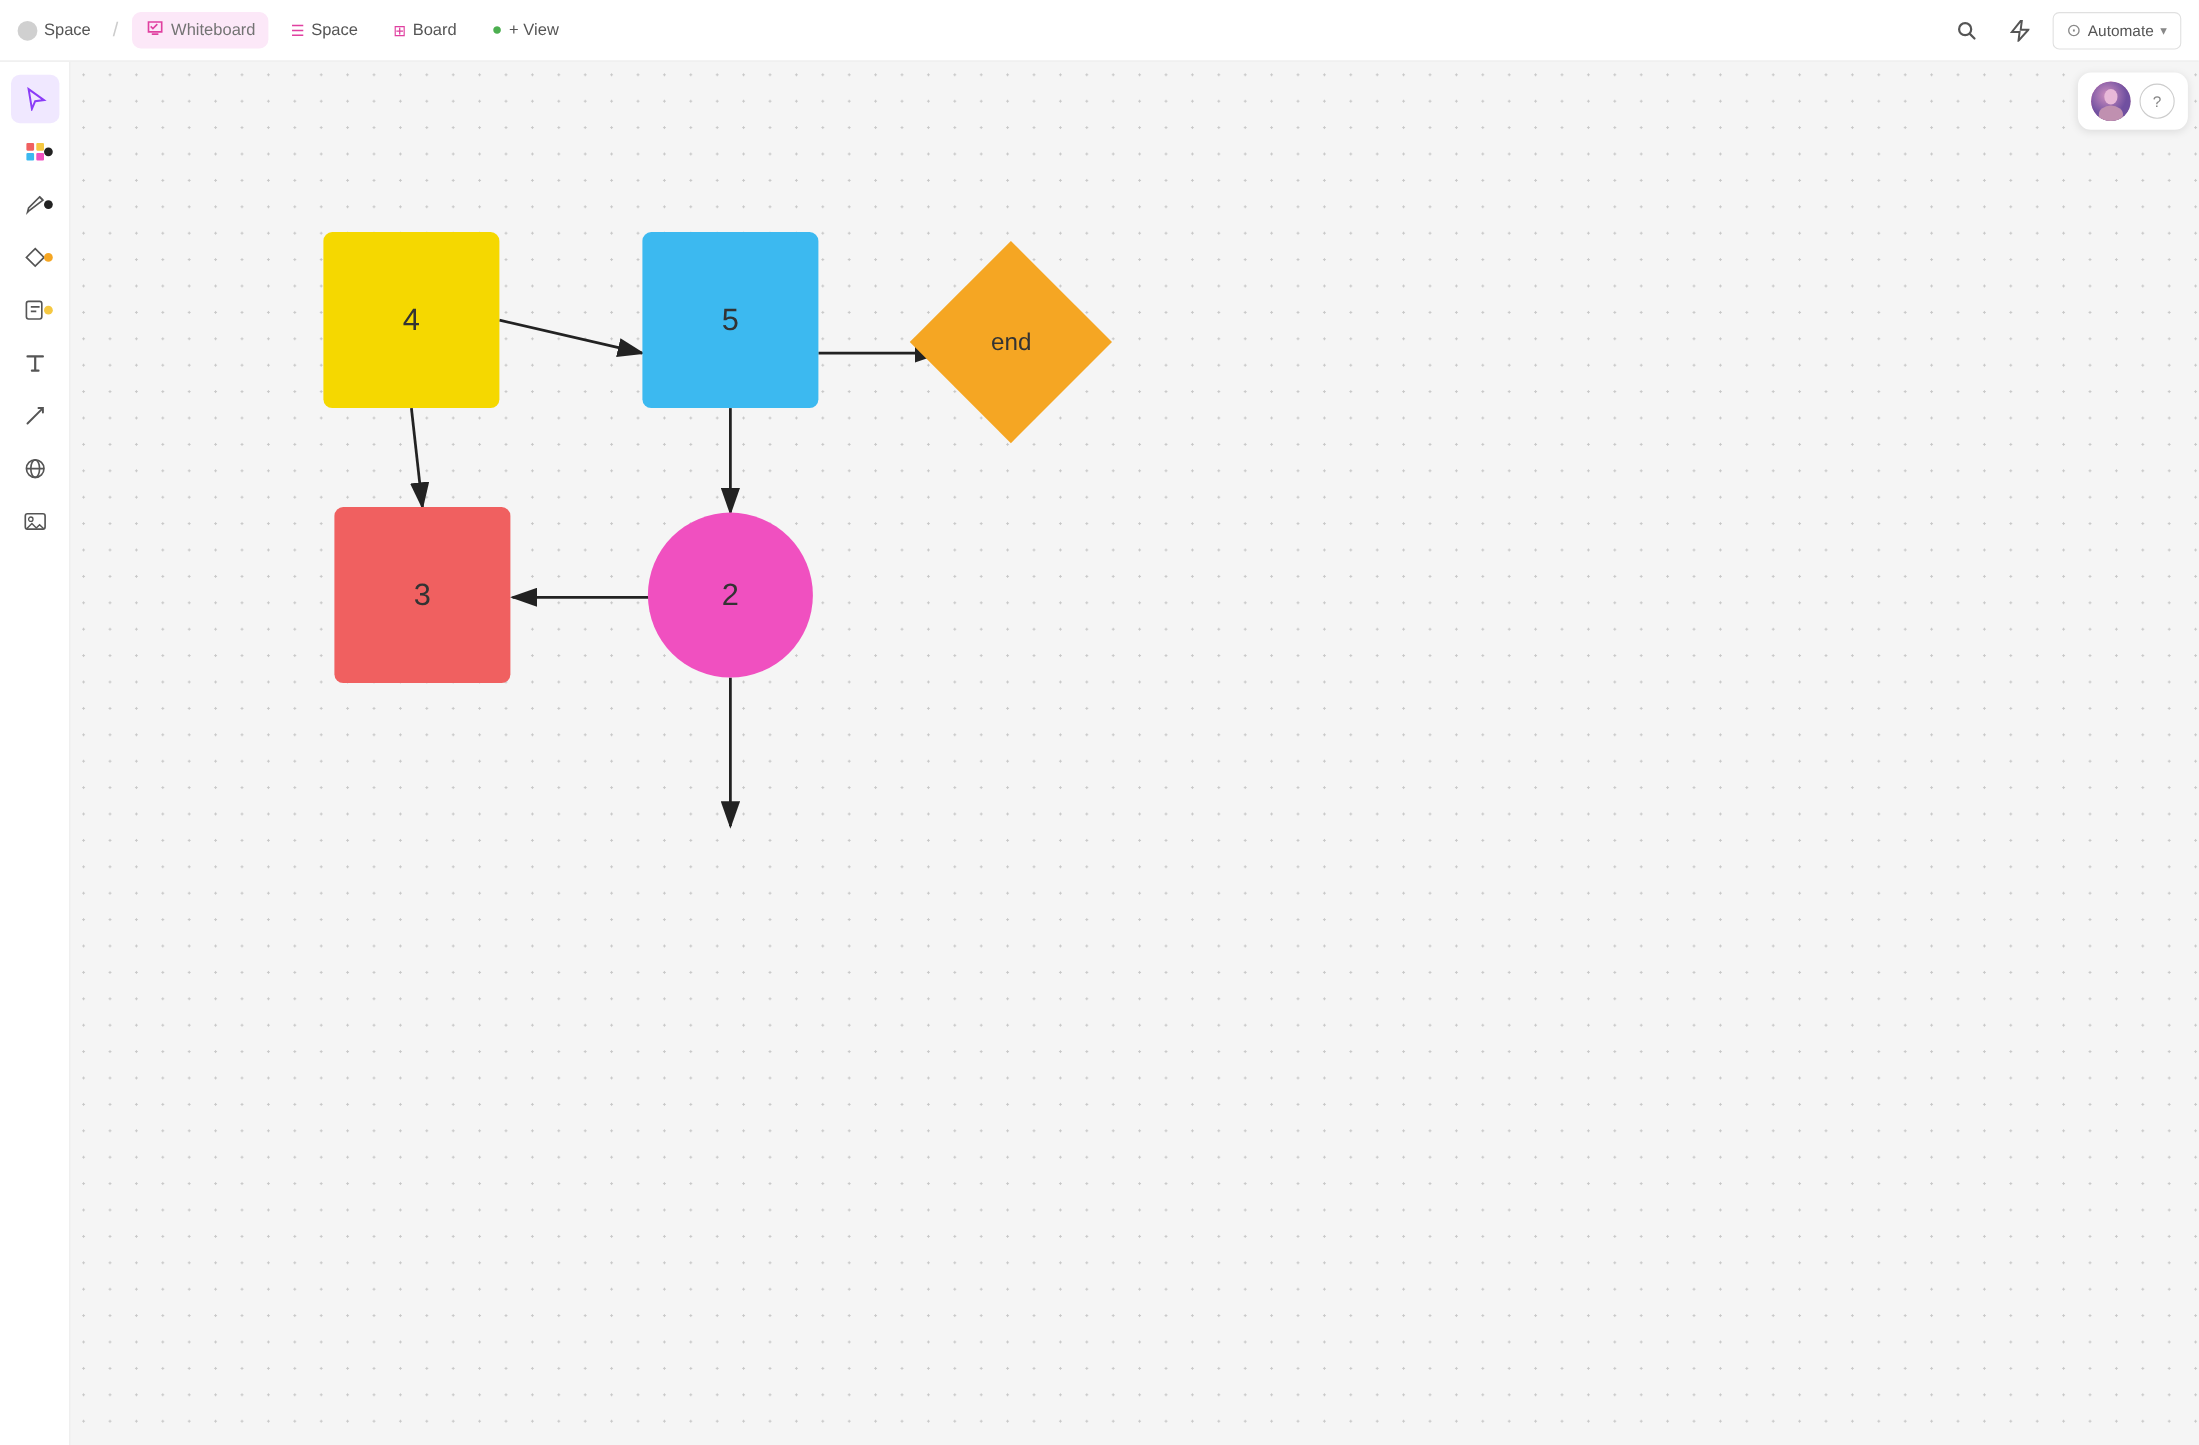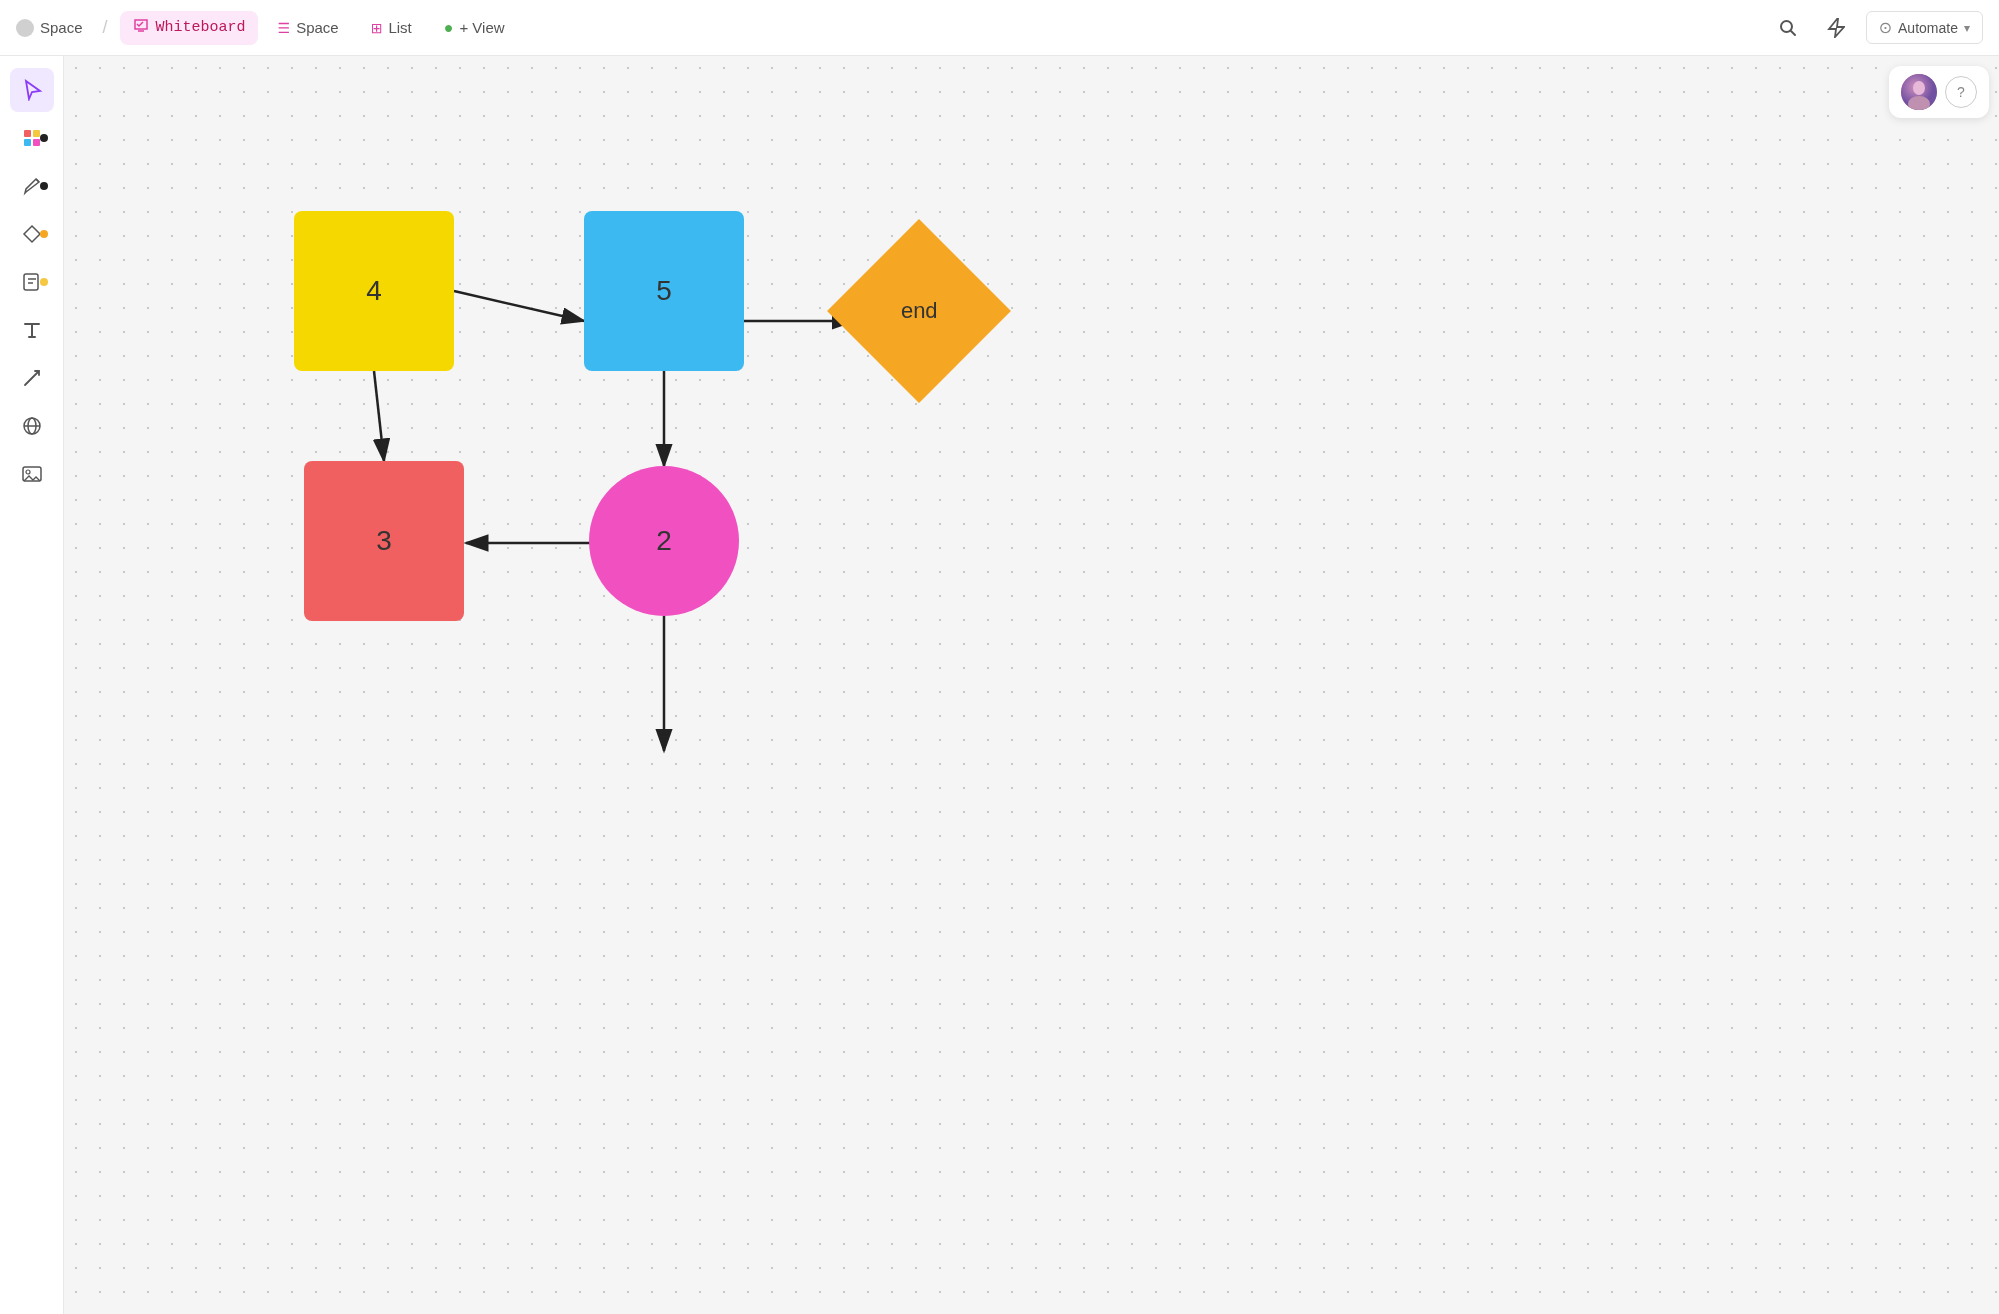--- a/index.html
+++ b/index.html
@@ -53,23 +53,22 @@
       gap: 6px;
       padding: 6px 12px;
       border-radius: 6px;
       font-size: 15px;
       cursor: pointer;
       color: #555;
       font-weight: 500;
     }
     .nav-tab-whiteboard {
       background: #fce8f8;
-      color: #be185d;
-      border-radius: 8px;
-      font-family: Liberation Mono, monospace;
+      color: #737373;
+      border-radius: 8px;
     }
     .nav-tab-icon {
       font-size: 14px;
     }
     .nav-tab-icon-pink { color: #e040a0; }
     .nav-tab-icon-list { color: #e040a0; }
     .nav-tab-icon-board { color: #e040a0; }
 
     .topbar-right {
       margin-left: auto;
@@ -313,21 +312,21 @@
     <span>Whiteboard</span>
   </div>
 
   <div class="nav-tab">
     <span class="nav-tab-icon nav-tab-icon-list">☰</span>
     <span>Space</span>
   </div>
 
   <div class="nav-tab">
     <span class="nav-tab-icon nav-tab-icon-board">⊞</span>
-    <span>List</span>
+    <span>Board</span>
   </div>
 
   <div class="nav-tab">
     <span class="nav-tab-icon" style="color:#4caf50; font-size:16px;">●</span>
     <span>+ View</span>
   </div>
 
   <div class="topbar-right">
     <div class="topbar-icon-btn">
       <svg width="20" height="20" viewBox="0 0 20 20" fill="none">

